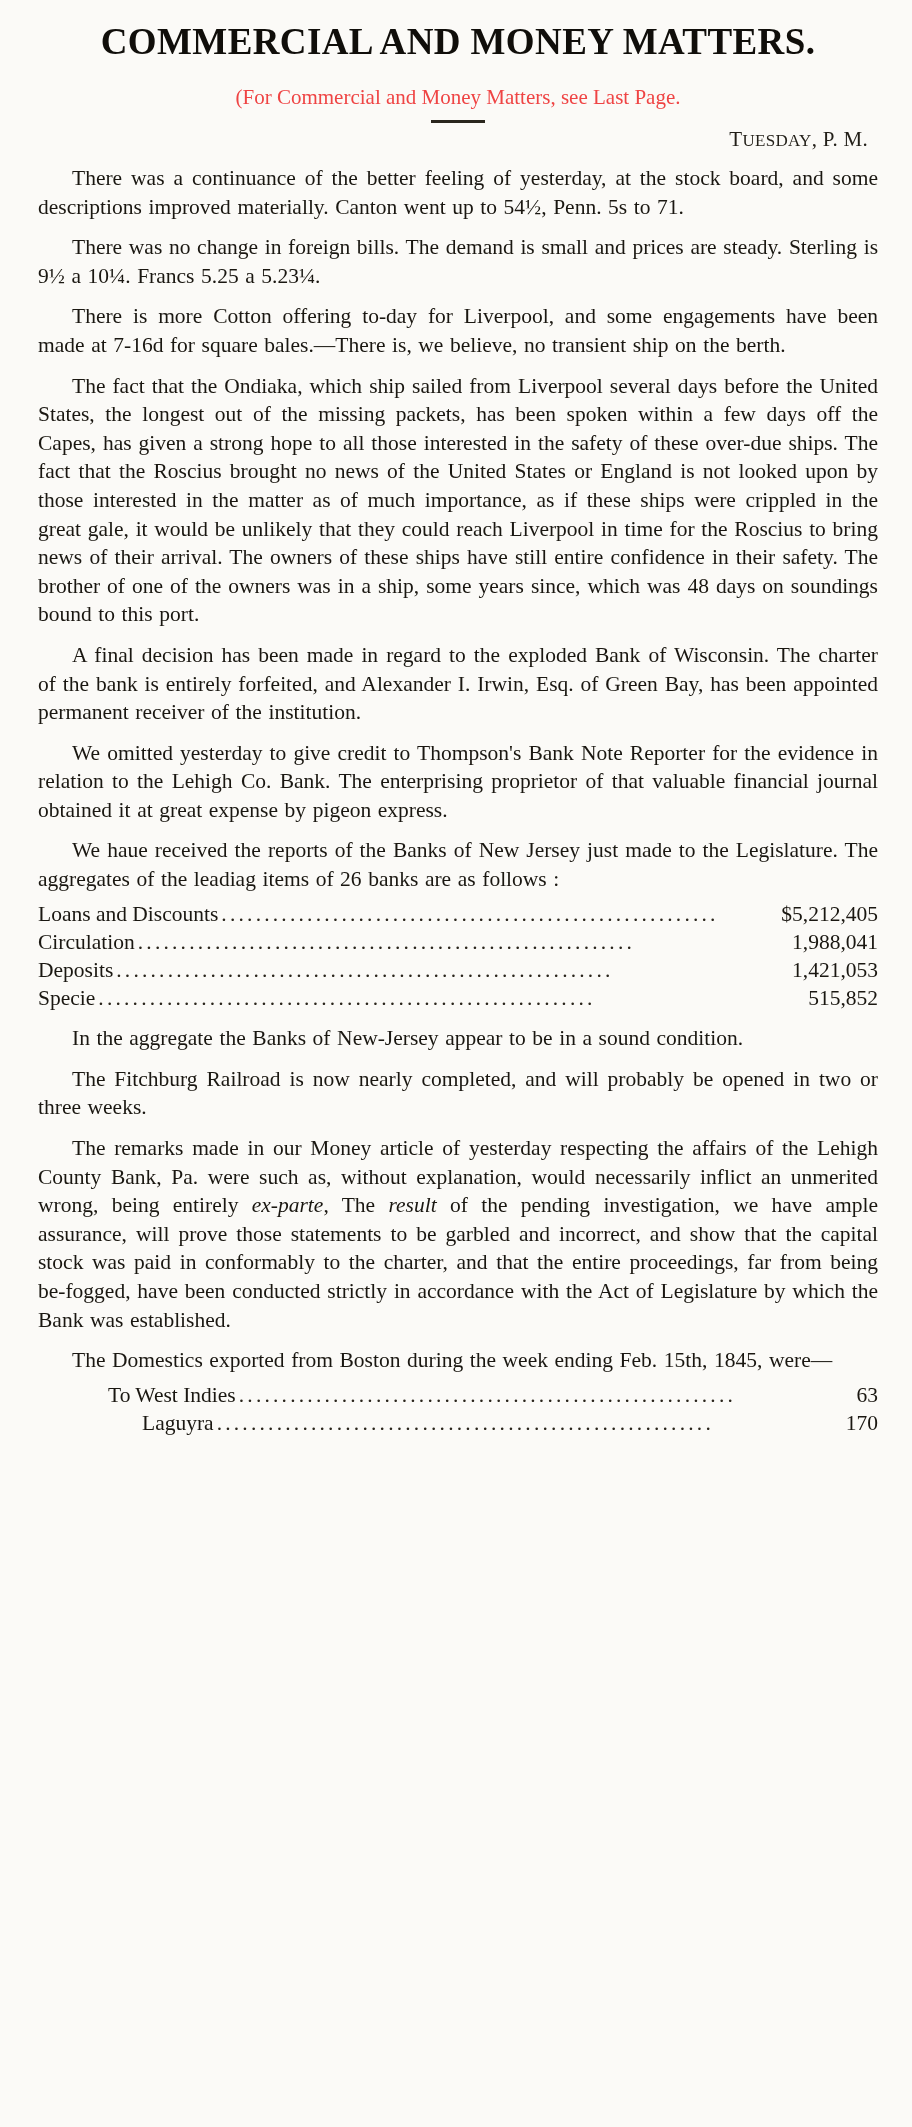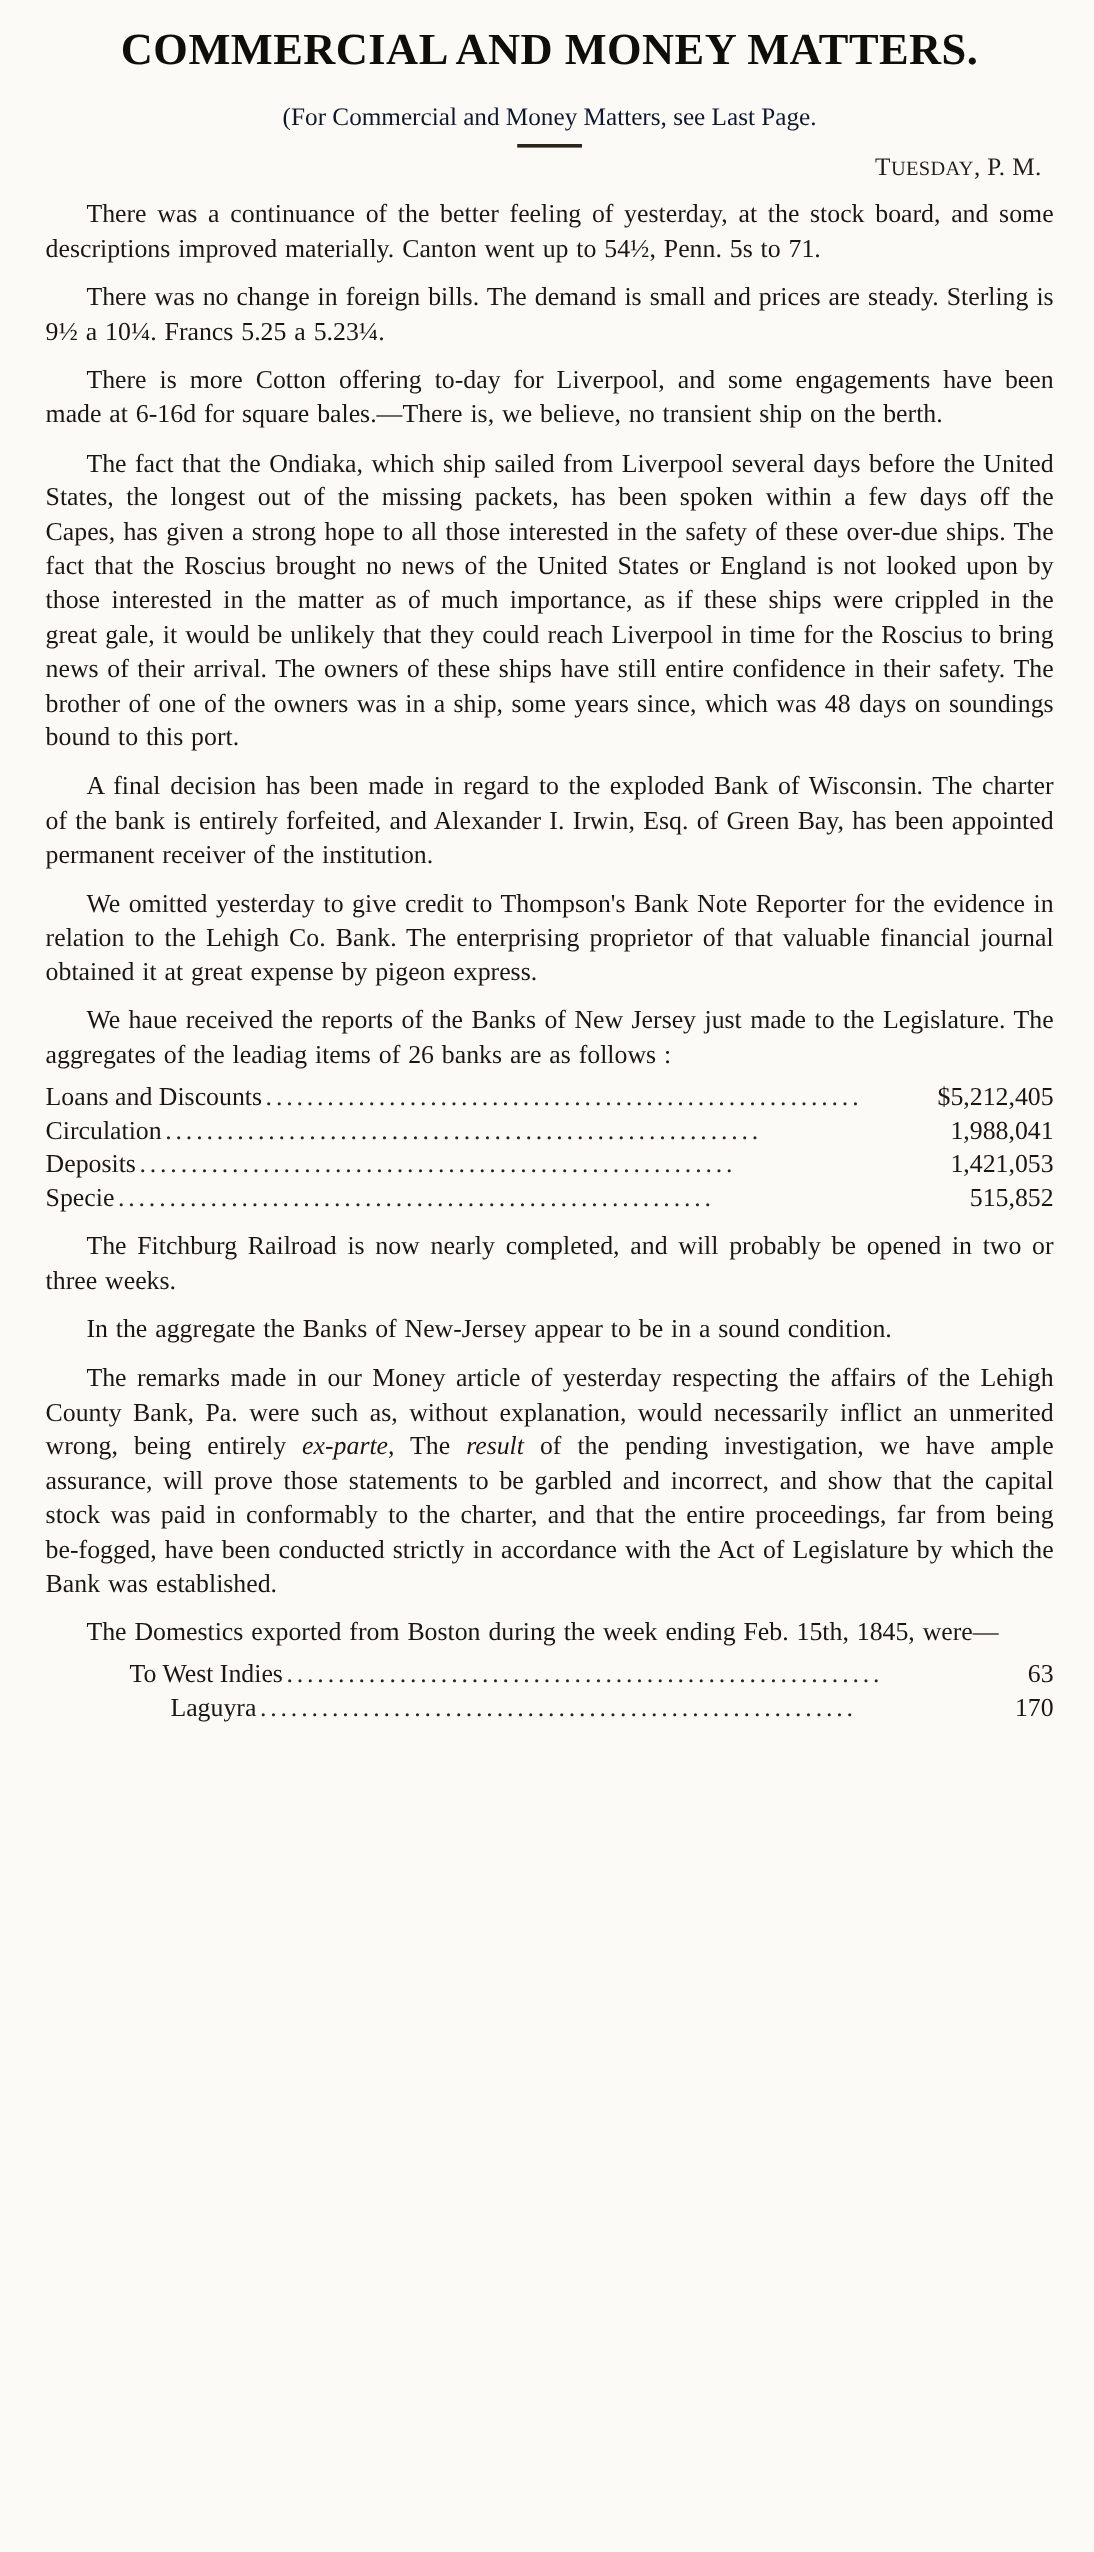--- a/index.html
+++ b/index.html
@@ -29,21 +29,21 @@
     letter-spacing: 0.4px;
     text-align: center;
     margin: 20px 0 0 0;
     color: #100e0a;
     white-space: nowrap;
   }
   .subhead {
     text-align: center;
     font-size: 21px;
     margin-top: 22px;
-    color: #0f172a;
+    color: #ef4444;
   }
   .rule {
     width: 54px;
     height: 3px;
     background: #2a261d;
     margin: 10px auto 4px auto;
   }
   .dateline {
     text-align: right;
     font-size: 21px;
@@ -96,21 +96,21 @@
     <h1 class="headline">COMMERCIAL AND MONEY MATTERS.</h1>
 
     <div class="subhead">(For Commercial and Money Matters, see Last Page.</div>
 
     <div class="rule"></div>
 
     <div class="dateline">T<span class="sc">U</span><span class="sc">E</span><span class="sc">S</span><span class="sc">D</span><span class="sc">A</span><span class="sc">Y</span>, P. M.</div>
 
     <p class="body">There was a continuance of the better feeling of yesterday, at the stock board, and some descriptions improved materially. Canton went up to 54½, Penn. 5s to 71.</p>
     <p class="body">There was no change in foreign bills. The demand is small and prices are steady. Sterling is 9½ a 10¼. Francs 5.25 a 5.23¼.</p>
-    <p class="body faded">There is more Cotton offering to-day for Liverpool, and some engagements have been made at 6-16d for square bales.—There is, we believe, no transient ship on the berth.</p>
+    <p class="body faded">There is more Cotton offering to-day for Liverpool, and some engagements have been made at 7-16d for square bales.—There is, we believe, no transient ship on the berth.</p>
     <p class="body faded">The fact that the Ondiaka, which ship sailed from Liverpool several days before the United States, the longest out of the missing packets, has been spoken within a few days off the Capes, has given a strong hope to all those interested in the safety of these over-due ships. The fact that the Roscius brought no news of the United States or England is not looked upon by those interested in the matter as of much importance, as if these ships were crippled in the great gale, it would be unlikely that they could reach Liverpool in time for the Roscius to bring news of their arrival. The owners of these ships have still entire confidence in their safety. The brother of one of the owners was in a ship, some years since, which was 48 days on soundings bound to this port.</p>
     <p class="body">A final decision has been made in regard to the exploded Bank of Wisconsin. The charter of the bank is entirely forfeited, and Alexander I. Irwin, Esq. of Green Bay, has been appointed permanent receiver of the institution.</p>
     <p class="body">We omitted yesterday to give credit to Thompson's Bank Note Reporter for the evidence in relation to the Lehigh Co. Bank. The enterprising proprietor of that valuable financial journal obtained it at great expense by pigeon express.</p>
     <p class="body">We haue received the reports of the Banks of New Jersey just made to the Legislature. The aggregates of the leadiag items of 26 banks are as follows :</p>
 
     <div class="tbl">
       <div class="row">
         <span class="lbl">Loans and Discounts</span>
         <span class="dots">..........................................................</span>
         <span class="val">$5,212,405</span>
@@ -125,22 +125,22 @@
         <span class="dots">..........................................................</span>
         <span class="val">1,421,053</span>
       </div>
       <div class="row">
         <span class="lbl">Specie</span>
         <span class="dots">..........................................................</span>
         <span class="val">515,852</span>
       </div>
     </div>
 
+    <p class="body">In the aggregate the Banks of New-Jersey appear to be in a sound condition.</p>
     <p class="body">The Fitchburg Railroad is now nearly completed, and will probably be opened in two or three weeks.</p>
-    <p class="body">In the aggregate the Banks of New-Jersey appear to be in a sound condition.</p>
 
     <p class="body faded"><span>The remarks made in our Money article of yesterday respecting the affairs of the Lehigh County Bank, Pa. were such as, without explanation, would necessarily inflict an unmerited wrong, being entirely </span><em>ex-parte</em><span>, The </span><em>result</em><span> of the pending investigation, we have ample assurance, will prove those statements to be garbled and incorrect, and show that the capital stock was paid in conformably to the charter, and that the entire proceedings, far from being be-fogged, have been conducted strictly in accordance with the Act of Legislature by which the Bank was established.</span></p>
 
     <p class="body">The Domestics exported from Boston during the week ending Feb. 15th, 1845, were—</p>
 
     <div class="tbl indent">
       <div class="row">
         <span class="lbl">To West Indies</span>
         <span class="dots">..........................................................</span>
         <span class="val">63</span>

